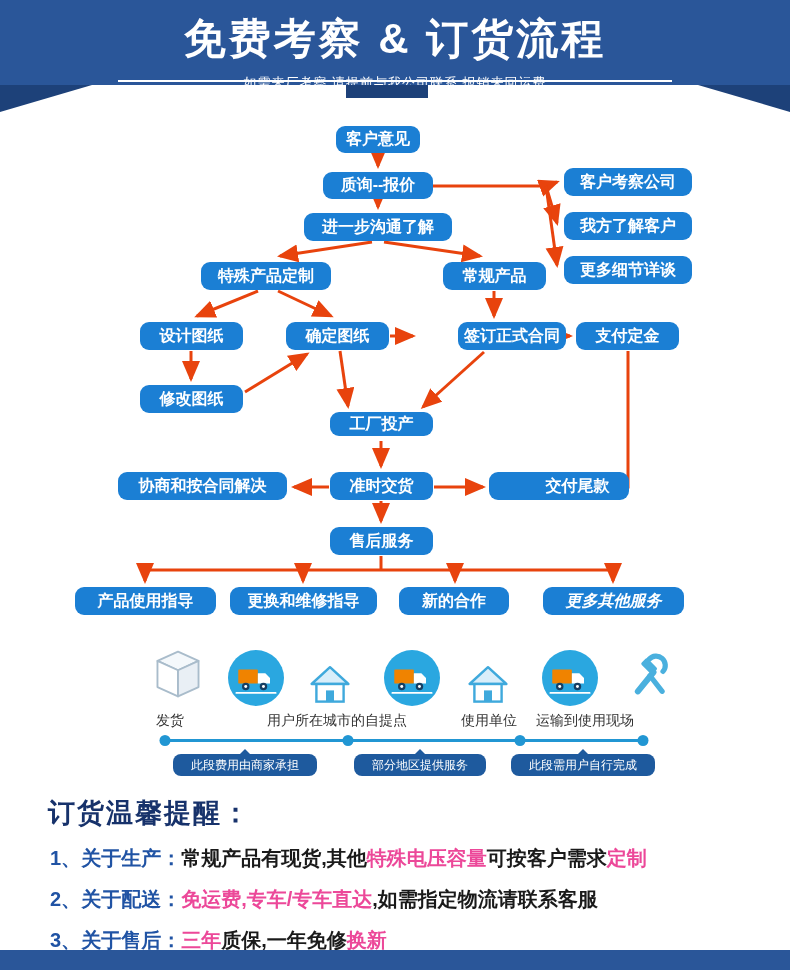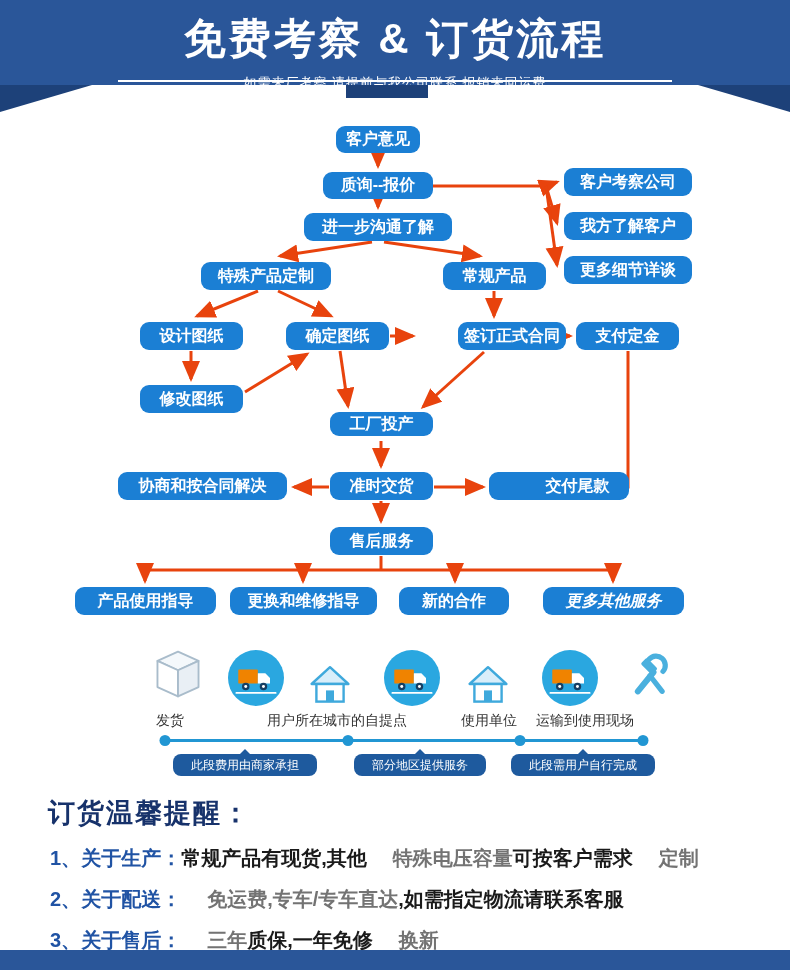--- a/index.html
+++ b/index.html
@@ -25,21 +25,21 @@
   .dot{position:absolute;top:735px;width:11px;height:11px;border-radius:50%;background:#2196d3;transform:translateX(-50%);}
   .ttag{position:absolute;top:754px;transform:translateX(-50%);background:#1e5a9e;color:#fff;font-size:12px;
         line-height:22px;padding:0 18px;border-radius:8px;white-space:nowrap;}
   .ttag::before{content:"";position:absolute;top:-5px;left:50%;margin-left:-5px;
         border-left:5px solid transparent;border-right:5px solid transparent;border-bottom:5px solid #1e5a9e;}
   
   .rem-title{position:absolute;left:48px;top:795px;font-size:27px;font-weight:800;color:#17326b;letter-spacing:2px;}
   .rem-item{position:absolute;left:50px;font-size:20px;font-weight:700;white-space:nowrap;}
   .rem-no,.rem-label{color:#2053a4;}
   .seg-dark{color:#1a1a1a;}
-  .seg-red{color:#737373;margin-left:26px;}
+  .seg-red{color:#ec4899;}
   .bottom-bar{position:absolute;left:0;top:950px;width:790px;height:20px;background:#2a5699;}
 </style>
 </head>
 <body>
 
 <div class="page">
 
   <header class="banner">
     <div class="banner-title">免费考察 &amp; 订货流程</div>
     <div class="banner-subtitle">如需来厂考察,请提前与我公司联系,报销来回运费</div>

